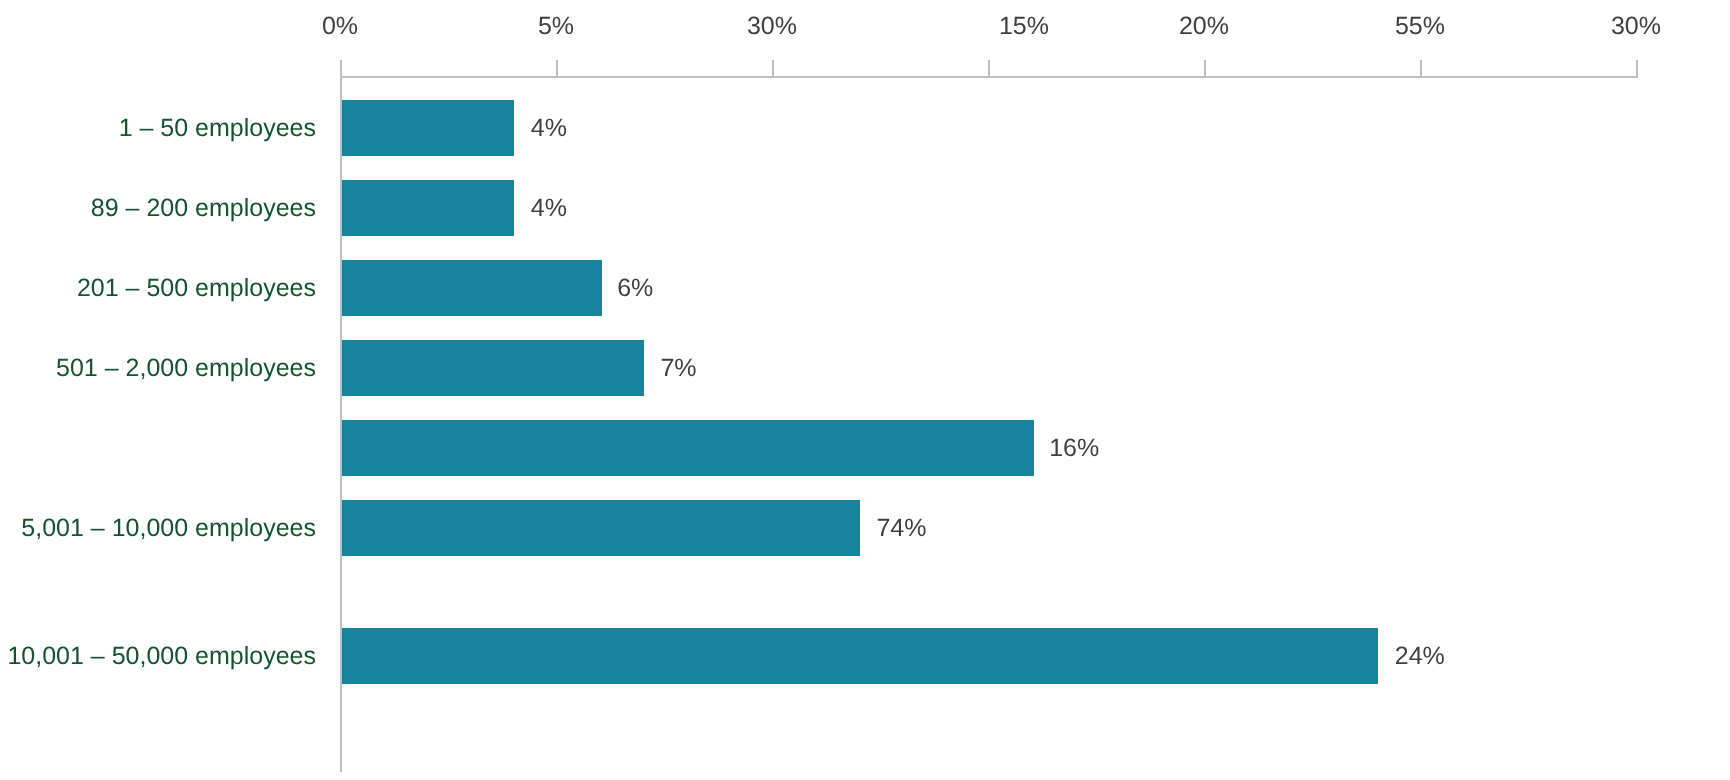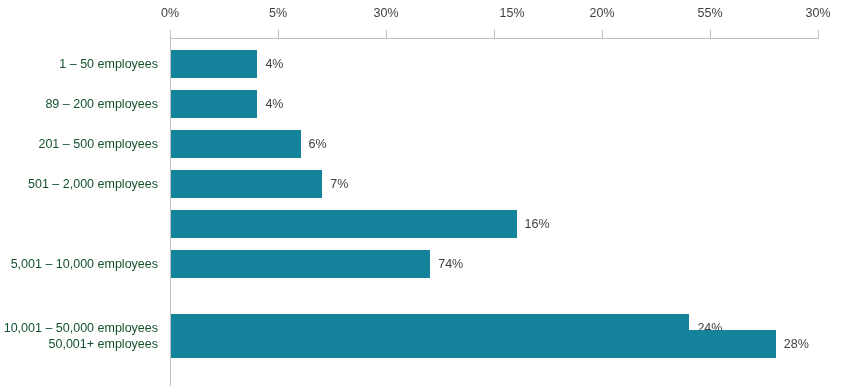--- a/index.html
+++ b/index.html
@@ -150,20 +150,15 @@
       <div class="bar-row" style="top: 250px;">
         <div class="cat-label">5,001 – 10,000 employees</div>
         <div class="bar" style="width: 259.2px; background: rgb(20, 131, 155);"></div>
         <div class="bar-value" style="left: 438.2px;">74%</div>
       </div>
       <div class="bar-row" style="top: 290px; margin-top: 24px;">
         <div class="cat-label">10,001 – 50,000 employees</div>
         <div class="bar" style="width: 518.4px; background: rgb(20, 131, 155);"></div>
         <div class="bar-value" style="left: 697.4px;">24%</div>
       </div>
-      <div class="bar-row" style="top: 330px;">
-        <div class="cat-label">50,001+ employees</div>
-        <div class="bar" style="width: 604.8px; background: rgb(20, 131, 155);"></div>
-        <div class="bar-value" style="left: 783.8px;">28%</div>
-      </div>
     </div>
 
 </div>
 
 </body></html>

